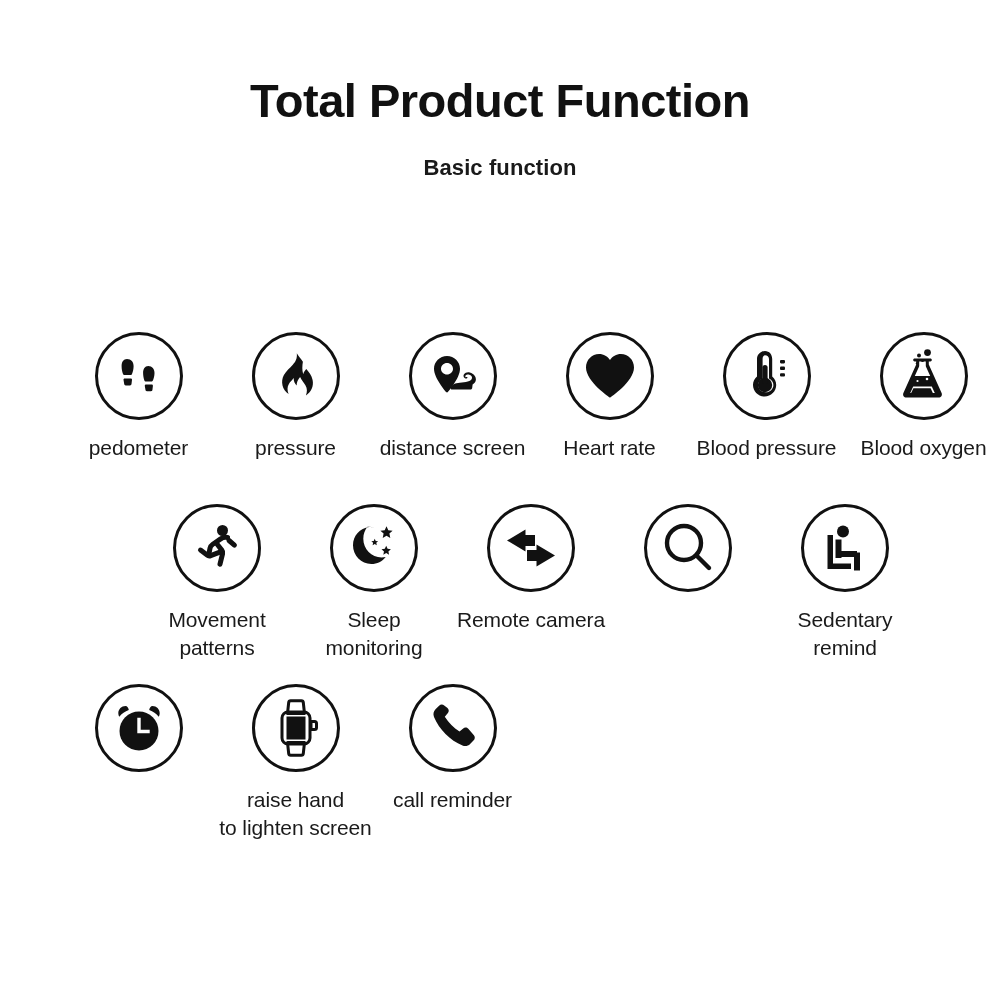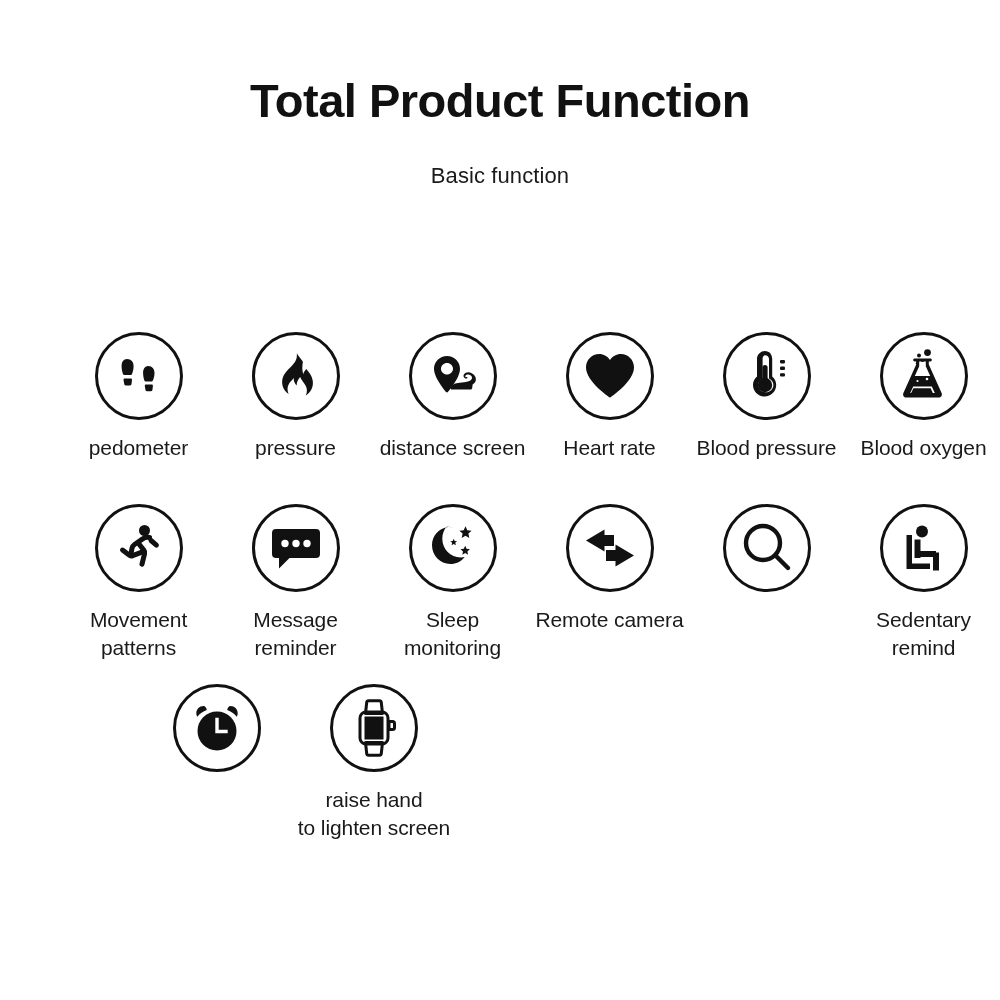--- a/index.html
+++ b/index.html
@@ -24,23 +24,23 @@
   .main-title {
     font-size: 47px;
     font-weight: bold;
     letter-spacing: -0.5px;
     line-height: 1.08;
     color: #111111;
     margin: 0;
   }
   .sub-title {
     font-size: 22px;
-    font-weight: normal;
+    font-weight: bold;
     color: #1a1a1a;
-    margin: 8px;
+    margin: 0;
     padding-top: 28px;
     letter-spacing: 0.1px;
   }
 
   
   .grid {
     position: absolute;
     left: 0;
     top: 332px;
     width: 1000px;
@@ -198,37 +198,20 @@
             <path d="M28.2 23.3l4.6 5.8c.8 1 1.1 2.3.8 3.5l-2.6 10.6" fill="none" stroke-width="5"></path>
             <path d="M31.5 30.8l-9.8 3.8c-1.2.5-2.6.3-3.6-.5l-6.6-5" fill="none" stroke-width="5"></path>
             <path d="M40 19.5l5.4 4.6" fill="none" stroke-width="5"></path>
           </g>
         </svg>
       </div>
       <div class="cell-label">Movement
 patterns</div>
     </div>
 
-    <div class="cell">
-      <div class="icon-circle">
-        <svg width="54" height="48" viewBox="0 0 54 48" aria-hidden="true">
-          <g fill="#111111">
-            <rect x="3" y="5" width="48" height="29" rx="4"></rect>
-            <path d="M10 33.5h11l-11 11z"></path>
-          </g>
-          <g fill="#ffffff">
-            <circle cx="16" cy="19.5" r="3.7"></circle>
-            <circle cx="27" cy="19.5" r="3.7"></circle>
-            <circle cx="38" cy="19.5" r="3.7"></circle>
-          </g>
-        </svg>
-      </div>
-      <div class="cell-label">Message
-reminder</div>
-    </div>
 
     <div class="cell">
       <div class="icon-circle">
         <svg width="56" height="54" viewBox="0 0 56 54" aria-hidden="true">
           <g fill="#111111">
             <path d="M28.5 6.5c-1.8-.4-3.6-.6-5.4-.4C14 7 7 14.8 7 24.3 7 34.6 15.2 43 25.3 43c5.8 0 11-2.8 14.4-7.1-1.3.3-2.7.5-4.1.5-10.1 0-18.3-8.4-18.3-18.7 0-4.5 1.6-8.7 4.2-11.9 2.3-.1 4.6.2 7 .7z"></path>
             <path d="M40.5 5.2l1.8 4 4.3.5-3.2 2.9.9 4.3-3.8-2.2-3.8 2.2.9-4.3-3.2-2.9 4.3-.5z"></path>
             <path d="M40.2 24.8l1.4 3 3.3.4-2.5 2.2.7 3.3-2.9-1.7-2.9 1.7.7-3.3-2.5-2.2 3.3-.4z"></path>
             <path d="M28.7 17.7l1 2.2 2.4.3-1.8 1.6.5 2.4-2.1-1.2-2.1 1.2.5-2.4-1.8-1.6 2.4-.3z"></path>
           </g>
@@ -306,20 +289,28 @@
             <rect x="9" y="13" width="28" height="32" rx="6"></rect>
             <path d="M38 22.5h3.5c1.1 0 2 .9 2 2v4c0 1.1-.9 2-2 2H38z"></path>
           </g>
           <rect x="13.5" y="17.5" width="19" height="23" fill="#111111"></rect>
         </svg>
       </div>
       <div class="cell-label xwide">raise hand
 to lighten screen</div>
     </div>
 
+    <div class="cell">
+      <div class="icon-circle">
+        <svg width="52" height="52" viewBox="0 0 52 52" aria-hidden="true">
+          <path fill="#111111" d="M17.2 3.5c-1.5-1.3-3.7-1.2-5.1.2L8.5 7.3c-2 2-2.6 5-1.5 7.6 2.6 6.3 6.5 12 11.5 17s10.7 8.9 17 11.5c2.6 1.1 5.6.5 7.6-1.5l3.6-3.6c1.4-1.4 1.5-3.6.2-5.1l-5.6-6.4c-1.3-1.5-3.6-1.7-5.1-.4l-3.7 3.1c-3-1.9-5.7-4.1-8.1-6.6-2.5-2.4-4.7-5.1-6.6-8.1l3.1-3.7c1.3-1.5 1.1-3.8-.4-5.1z"></path>
+        </svg>
+      </div>
+      <div class="cell-label">call reminder</div>
+    </div>
 
     <div class="cell"></div>
     <div class="cell"></div>
     <div class="cell"></div>
 
   </div>
 
 </div>
 
 </body></html>

